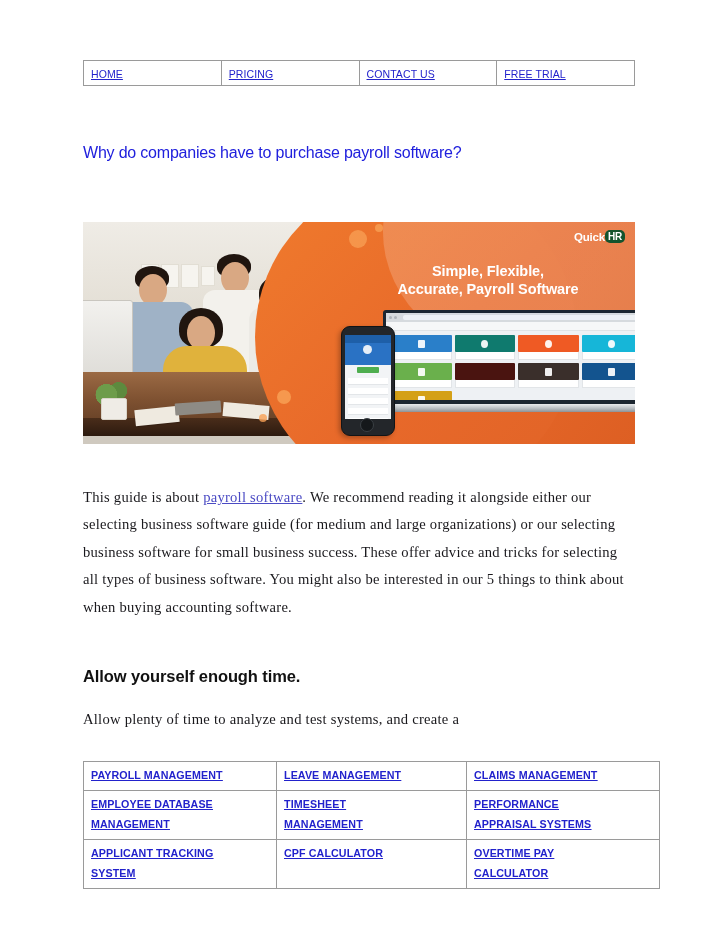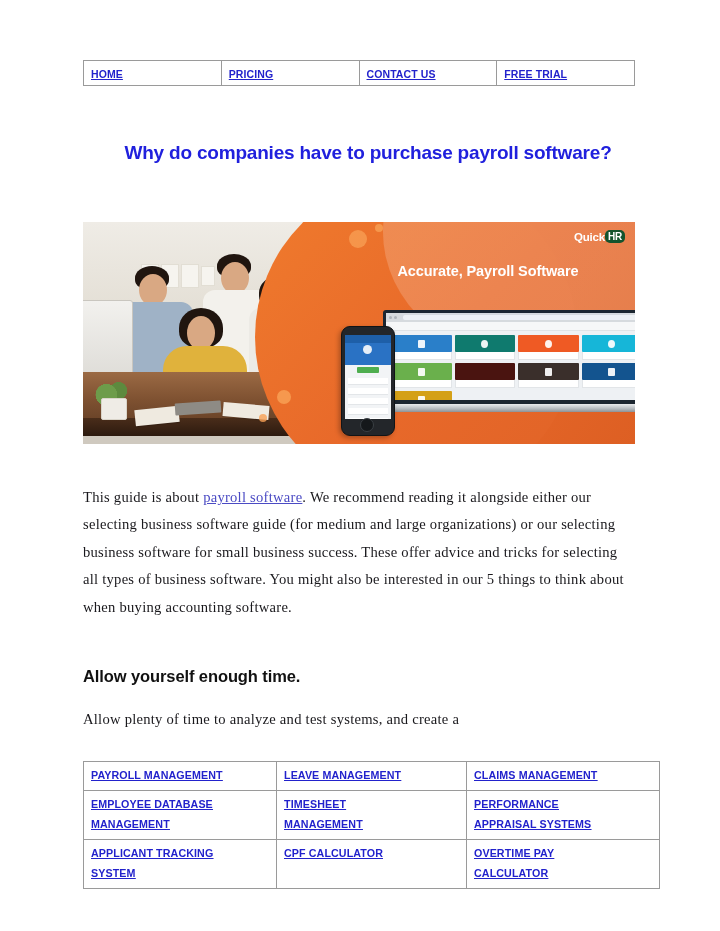--- a/index.html
+++ b/index.html
@@ -33,41 +33,40 @@
   }
   .nav-table td {
     border: 1px solid #9a9a9a;
     height: 24px;
     padding: 0 0 0 7px;
     vertical-align: middle;
   }
   .nav-link {
     font-family: "Liberation Sans", sans-serif;
     font-size: 10.5px;
-    font-weight: bold;
+    font-weight: normal;
     color: #2222cc;
     text-decoration: underline;
     letter-spacing: 0.1px;
     white-space: nowrap;
     cursor: pointer;
   }
 
   
   .page-title {
     position: absolute;
     left: 83px;
     top: 128px;
     width: 570px;
     font-family: "Liberation Sans", sans-serif;
-    font-size: 19px;
-    font-weight: bold;
+    font-size: 16px;
+    font-weight: normal;
     color: #2020dd;
     line-height: 49px;
     letter-spacing: -0.2px;
-    text-align: center;
   }
 
   
   .banner {
     position: absolute;
     left: 83px;
     top: 222px;
     width: 552px;
     height: 222px;
     overflow: hidden;
@@ -416,20 +415,21 @@
     <div class="dot" style="left:292px;top:2px;width:8px;height:8px;opacity:.8;"></div>
     <div class="dot" style="left:194px;top:168px;width:14px;height:14px;opacity:.85;"></div>
     <div class="dot" style="left:176px;top:192px;width:8px;height:8px;opacity:.8;"></div>
 
     <div class="banner-logo">
       <span>Quick</span>
       <span class="logo-badge">HR</span>
     </div>
 
     <div class="banner-tagline">
+      <div>Simple, Flexible,</div>
       <div>Accurate, Payroll Software</div>
     </div>
 
     <div class="laptop">
       <div class="laptop-screen">
         <div class="laptop-inner">
           <div class="lp-topbar">
             <span class="lp-dot"></span>
             <span class="lp-dot"></span>
             <span class="lp-url"></span>

